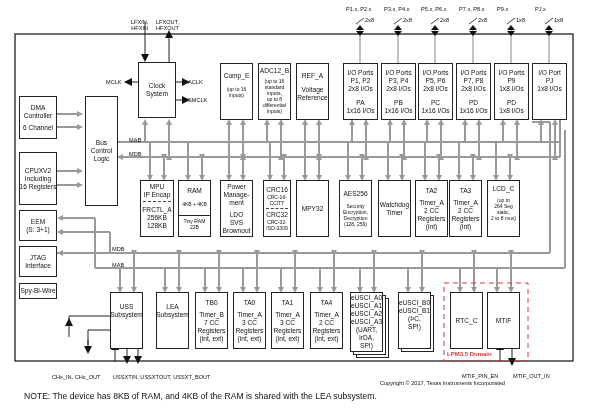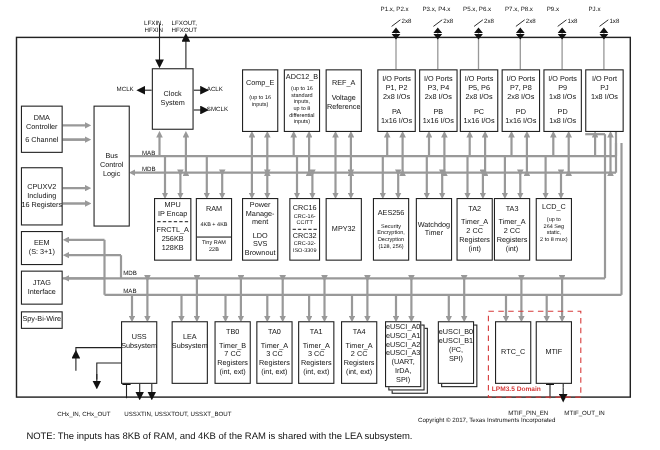--- a/index.html
+++ b/index.html
@@ -410,13 +410,13 @@
     <span class="t">MTIF</span>
   </div>
 <div class="lbl red" style="left:447px;top:351px;">LPM3.5 Domain</div>
 
 <div class="lbl" style="left:52px;top:374px;">CHx_IN, CHx_OUT</div>
 <div class="lbl" style="left:113px;top:374px;">USSXTIN, USSXTOUT, USSXT_BOUT</div>
 <div class="lbl" style="left:462px;top:373px;">MTIF_PIN_EN</div>
 <div class="lbl" style="left:513px;top:373px;">MTIF_OUT_IN</div>
 
 <div class="copy">Copyright © 2017, Texas Instruments Incorporated</div>
-<div class="note">NOTE:  The inputs has 8KB of RAM, and 4KB of the RAM is shared with the LEA subsystem.</div>
+<div class="note">NOTE:  The device has 8KB of RAM, and 4KB of the RAM is shared with the LEA subsystem.</div>
 
 </body></html>

